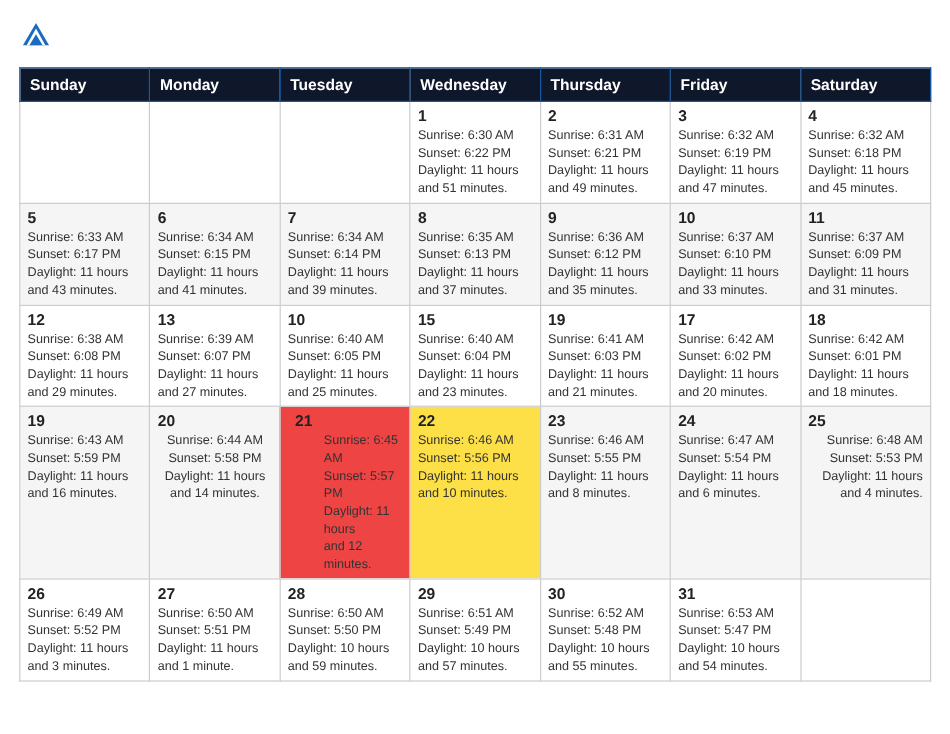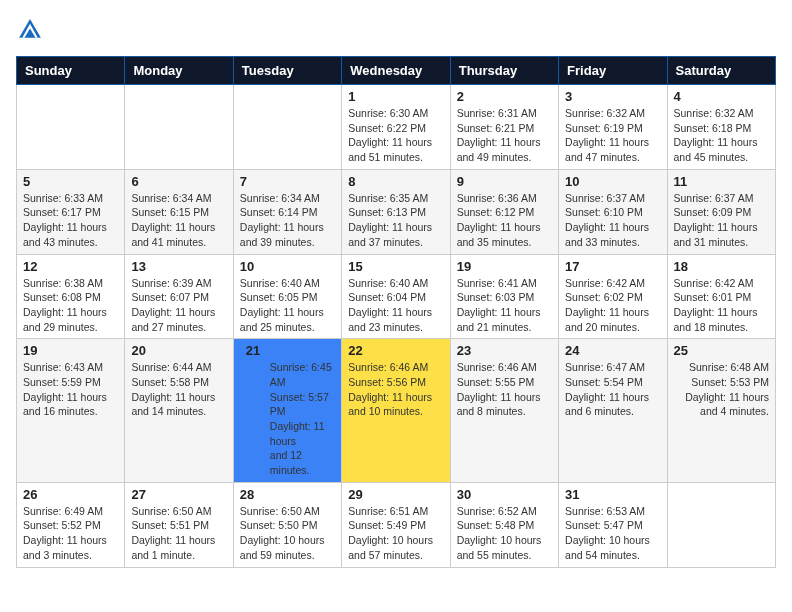--- a/index.html
+++ b/index.html
@@ -257,26 +257,26 @@
       <tr>
         <td style="background: rgb(245, 245, 245);">
           <span class="day-num">19</span>
           <div class="day-info" style="white-space: pre-line;">Sunrise: 6:43 AM
 Sunset: 5:59 PM
 Daylight: 11 hours
 and 16 minutes.</div>
         </td>
         <td style="background: rgb(245, 245, 245); margin-left: 22px;">
           <span class="day-num">20</span>
-          <div class="day-info" style="white-space: pre-line;">Sunrise: 6:44 AM
+          <div class="day-info" style="white-space: pre-line; text-align: center;">Sunrise: 6:44 AM
 Sunset: 5:58 PM
 Daylight: 11 hours
 and 14 minutes.</div>
         </td>
-        <td style="background: #3b82f6; padding-left: 12px;">
+        <td style="background: #ef4444; padding-left: 12px;">
           <span class="day-num">21</span>
           <div class="day-info" style="white-space: pre-line; margin-left: 24px;">Sunrise: 6:45 AM
 Sunset: 5:57 PM
 Daylight: 11 hours
 and 12 minutes.</div>
         </td>
         <td style="background: #fde047;">
           <span class="day-num">22</span>
           <div class="day-info" style="white-space: pre-line;">Sunrise: 6:46 AM
 Sunset: 5:56 PM

